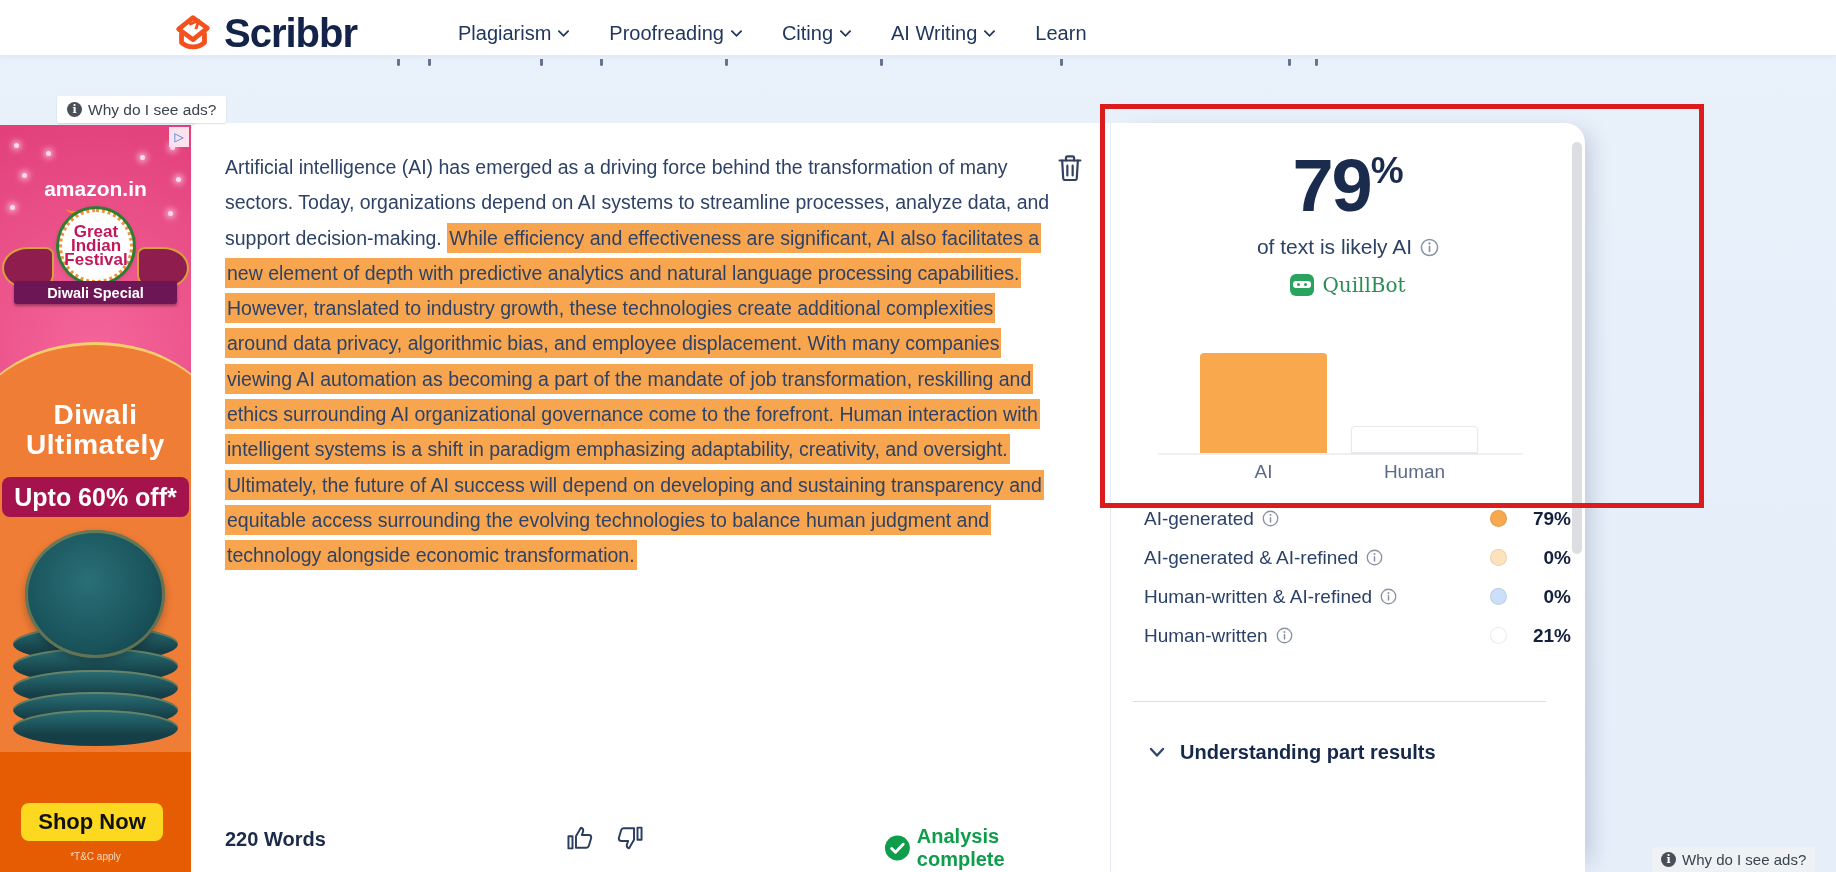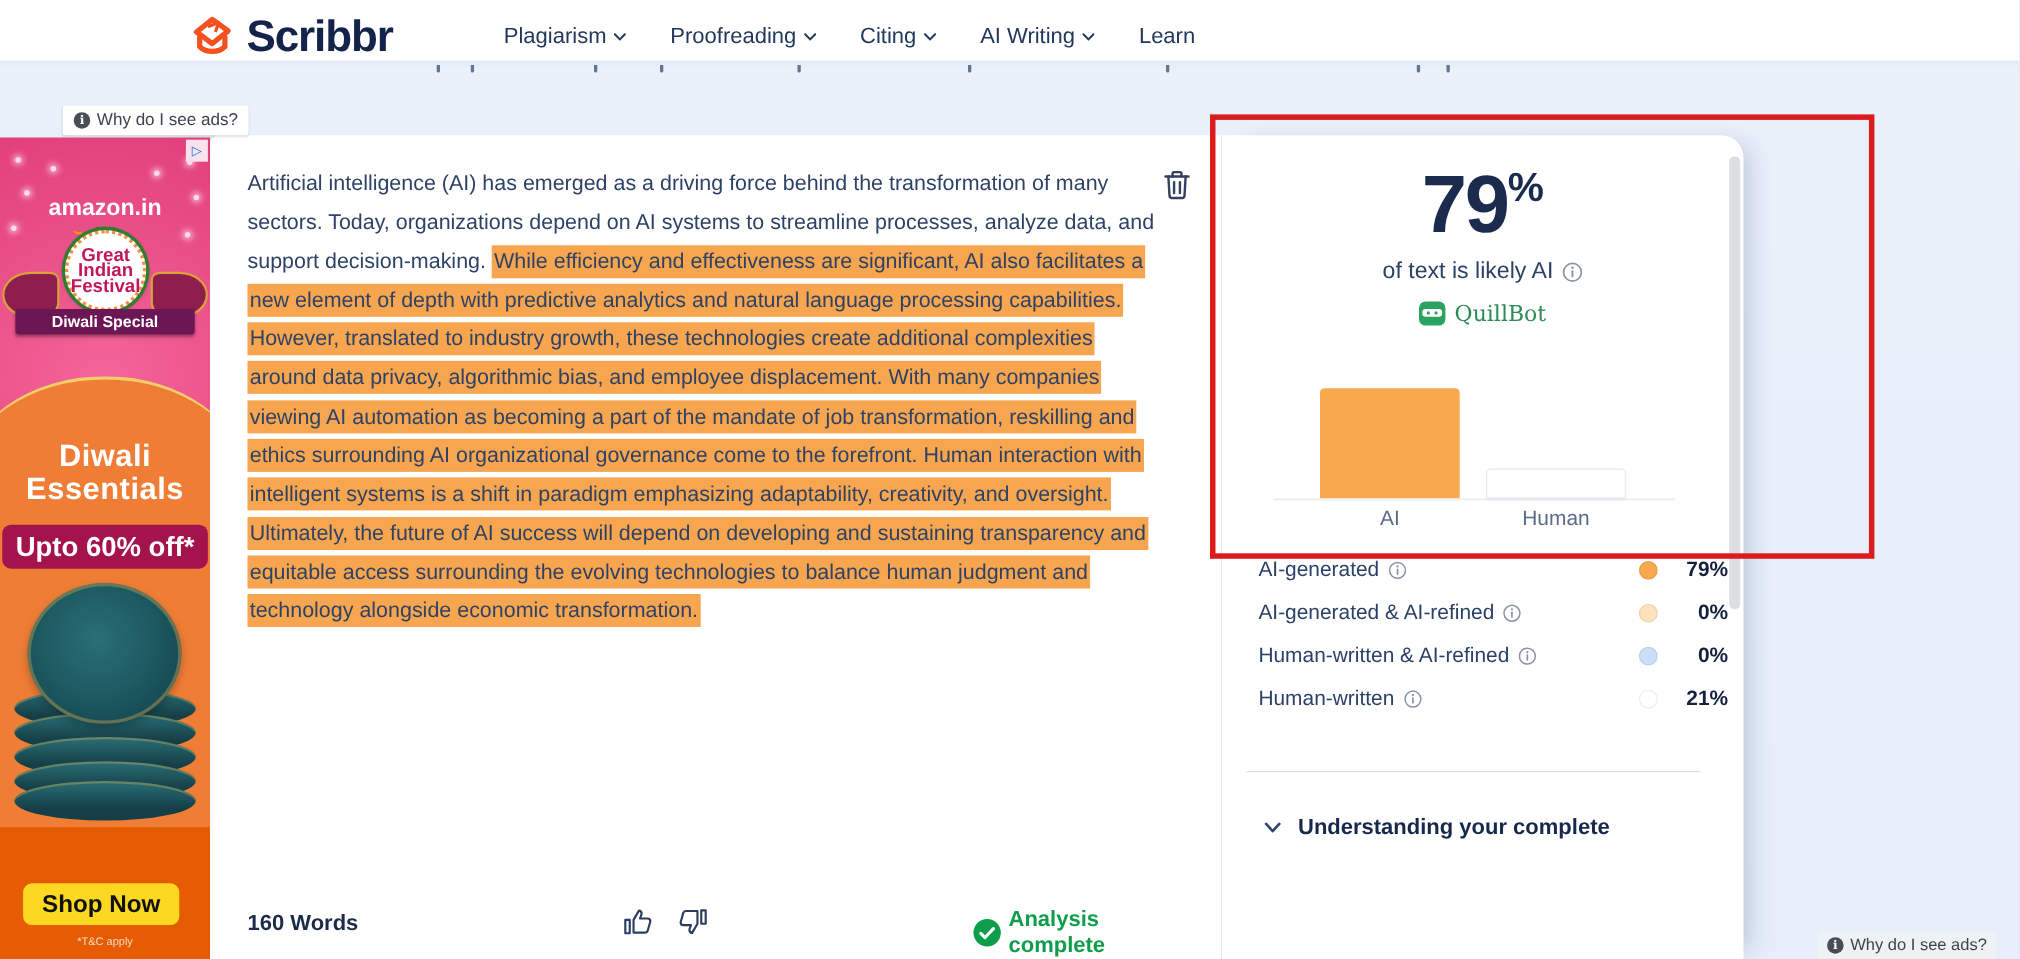--- a/index.html
+++ b/index.html
@@ -189,21 +189,21 @@
     <div class="elephant r"></div>
     <div class="roundel">
       <div>Great</div>
       <div>Indian</div>
       <div>Festival</div>
     </div>
     <div class="ribbon">Diwali Special</div>
     <div class="orange-sec"></div>
     <div class="diwali-head">
       <div>Diwali</div>
-      <div>Essentials</div>
+      <div>Ultimately</div>
     </div>
     <div class="offer-band">Upto 60% off*</div>
     <div class="plates">
       <div class="plate" style="top:96px"></div>
       <div class="plate" style="top:118px"></div>
       <div class="plate" style="top:140px"></div>
       <div class="plate" style="top:162px"></div>
       <div class="plate" style="top:180px"></div>
       <div class="plate-top"></div>
     </div>
@@ -219,21 +219,21 @@
     </div>
     <svg class="trash" viewBox="0 0 24 26">
       <g fill="none" stroke="#33415f" stroke-width="1.9" stroke-linecap="round" stroke-linejoin="round">
         <path d="M3 6.5 h18"></path>
         <path d="M8.5 6.5 V4.2 c0-.7.5-1.2 1.2-1.2 h4.6 c.7 0 1.2.5 1.2 1.2 v2.3"></path>
         <path d="M5.2 6.5 l.9 15.3 c.1.9.8 1.6 1.7 1.6 h8.4 c.9 0 1.6-.7 1.7-1.6 l.9-15.3"></path>
         <path d="M9.7 11 v8.5 M14.3 11 v8.5"></path>
       </g>
     </svg>
     <div class="doc-footer">
-      <span class="wordcount">160 Words</span>
+      <span class="wordcount">220 Words</span>
       <svg class="thumb up" viewBox="0 0 26 26">
         <g fill="none" stroke="#2c3e5f" stroke-width="1.7" stroke-linejoin="round" stroke-linecap="round">
           <path d="M3 11.5 h3.5 V22 H3 z"></path>
           <path d="M9.5 21.5 V11.5 L13.8 4.1 c1.2.2 2 1.2 2 2.4 0 .4-.1.8-.2 1.1 L14.6 10.4 H20.6 c1.2 0 2.1 1 2.1 2.1 0 .2 0 .5-.1.7 l-1.9 6.6 c-.3 1-1.2 1.7-2.2 1.7 H9.5 z"></path>
         </g>
       </svg>
       <svg class="thumb down" viewBox="0 0 26 26" style="transform:rotate(180deg)">
         <g fill="none" stroke="#2c3e5f" stroke-width="1.7" stroke-linejoin="round" stroke-linecap="round">
           <path d="M3 11.5 h3.5 V22 H3 z"></path>
           <path d="M9.5 21.5 V11.5 L13.8 4.1 c1.2.2 2 1.2 2 2.4 0 .4-.1.8-.2 1.1 L14.6 10.4 H20.6 c1.2 0 2.1 1 2.1 2.1 0 .2 0 .5-.1.7 l-1.9 6.6 c-.3 1-1.2 1.7-2.2 1.7 H9.5 z"></path>
@@ -328,21 +328,21 @@
             <span class="dot" style="background: rgb(255, 255, 255);"></span>
             <span class="b-val">21%</span>
           </span>
       </div>
     </div>
     <div class="divider"></div>
     <div class="understand">
       <svg width="16" height="11" viewBox="0 0 16 11">
         <path d="M2 2 L8 8.5 L14 2" fill="none" stroke="#33466b" stroke-width="2.4" stroke-linecap="round" stroke-linejoin="round"></path>
       </svg>
-      <span class="understand-text">Understanding your complete</span>
+      <span class="understand-text">Understanding part results</span>
     </div>
     <div class="scrollbar"></div>
   </div>
 
   <div class="red-rect"></div>
 
   <div class="ads-badge-br">
     <span class="info-filled">i</span>
     <span>Why do I see ads?</span>
   </div>

